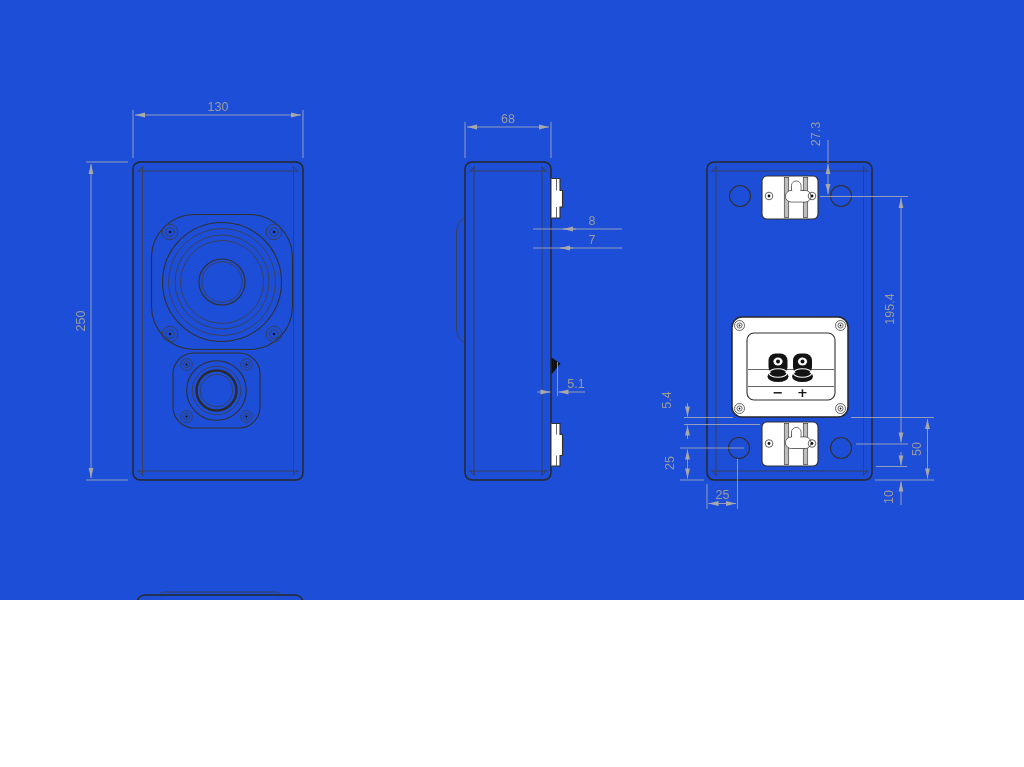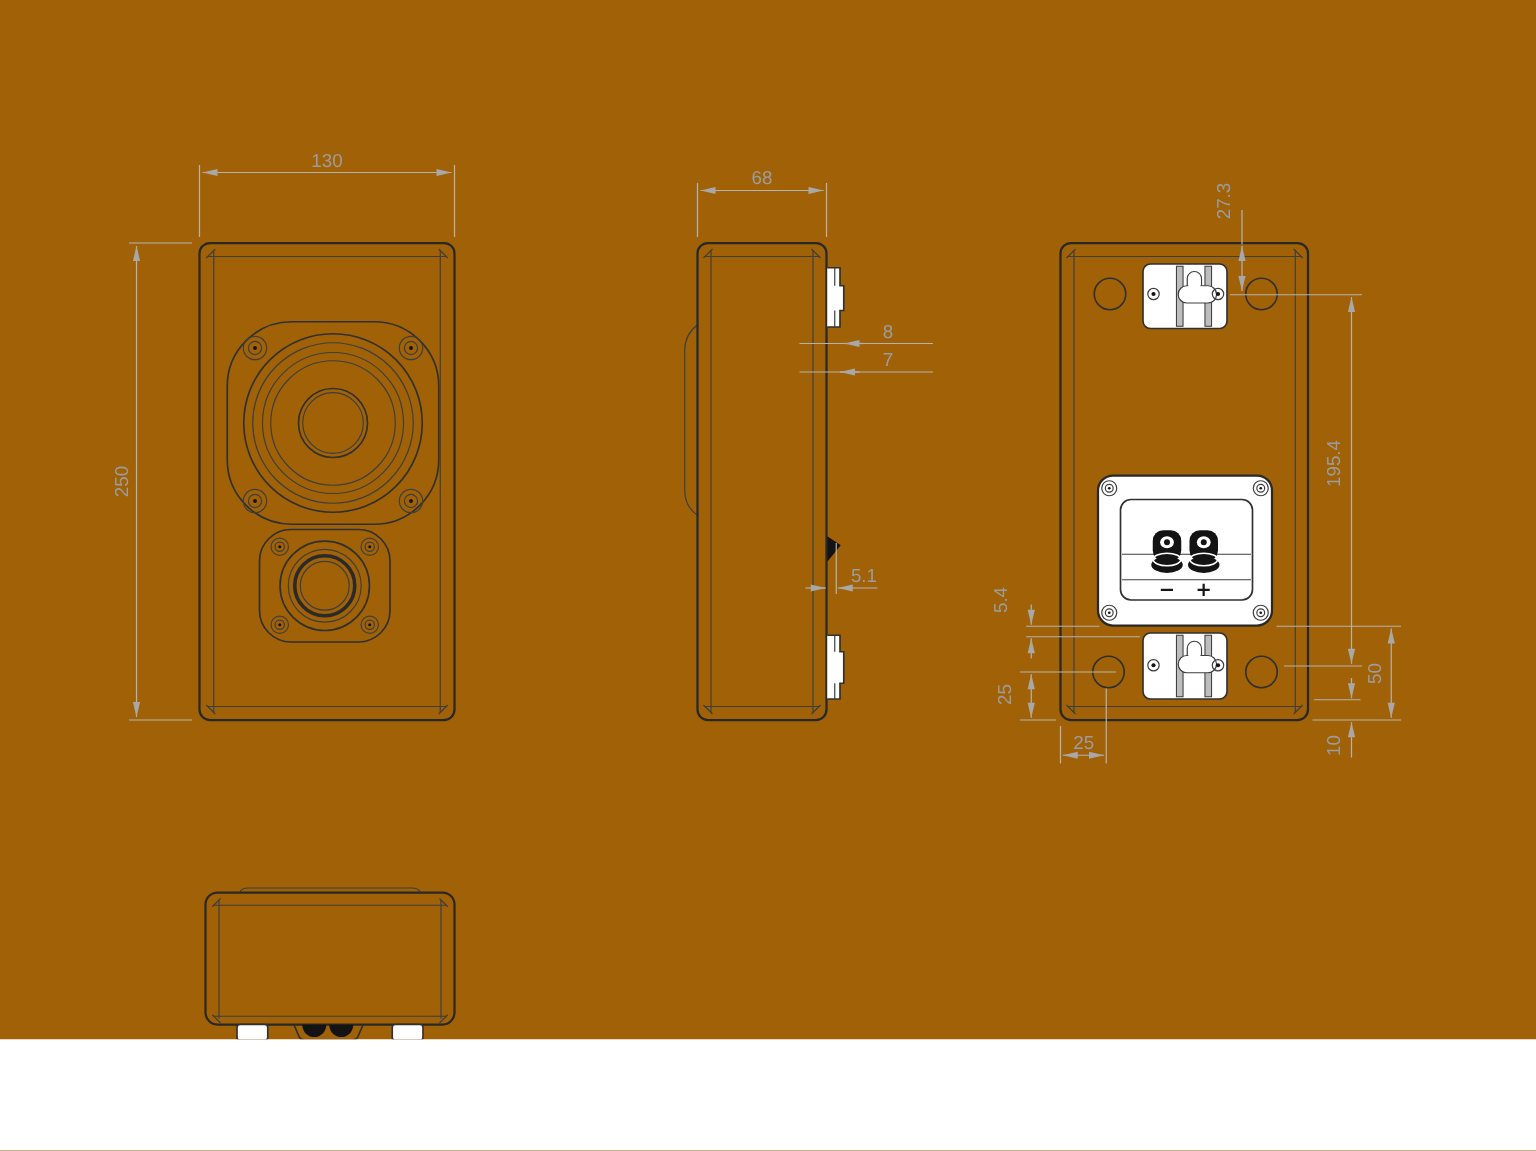--- a/index.html
+++ b/index.html
@@ -1,16 +1,16 @@
 <!DOCTYPE html>
 <html><head>
 <meta charset="utf-8">
 <style>
   html,body { margin:0; padding:0; background:#ffffff; }
-  .stage { position:relative; width:1024px; height:693px; background:#a16207; overflow:hidden;text-decoration:underline; }
+  .stage { position:relative; width:1024px; height:600px; background:#1d4ed8; overflow:hidden;text-decoration:underline; }
   svg { display:block; }
   .ln   { stroke:#282828; stroke-width:1.5; fill:none; }
   .lnf  { stroke:#282828; stroke-width:1.5; fill:#fff; }
   .ln2  { stroke:#303030; stroke-width:1.1; fill:none; }
   .ln2f { stroke:#303030; stroke-width:1.1; fill:#fff; }
   .ln3  { stroke:#3e3e3e; stroke-width:0.8; fill:none; }
   .ln3f { stroke:#3e3e3e; stroke-width:0.8; fill:#fff; }
   .wipe { fill:#ffffff; stroke:none; }
   .rail { fill:#bdbdbd; stroke:#3e3e3e; stroke-width:0.7; }
   .dk   { fill:#131313; stroke:none; }

